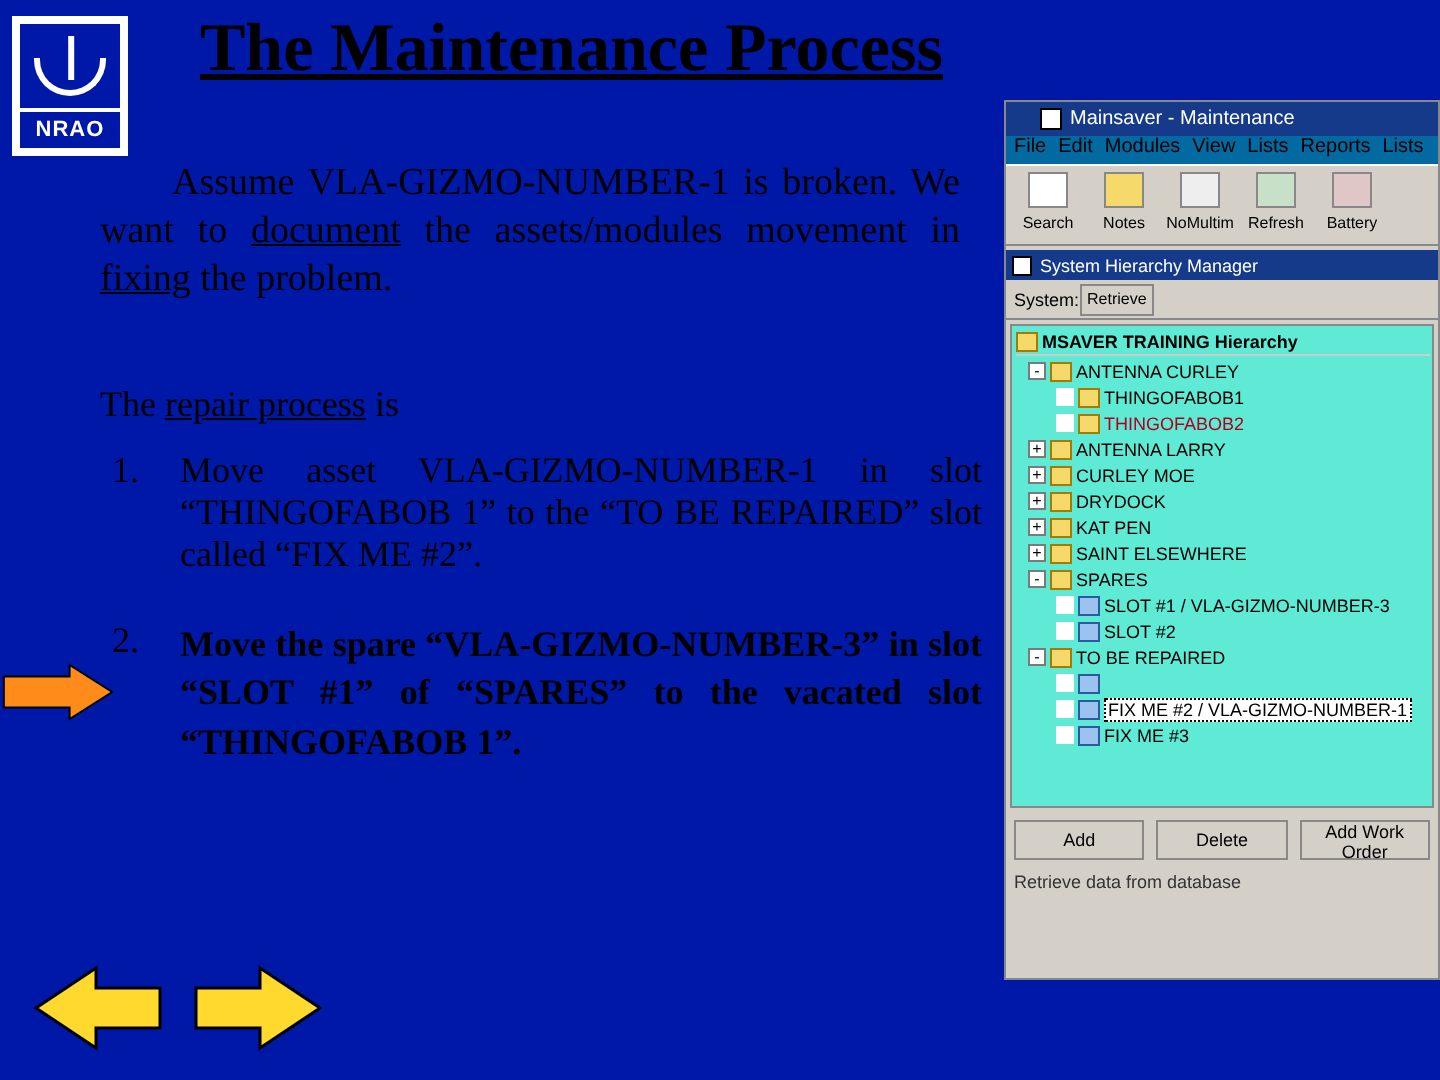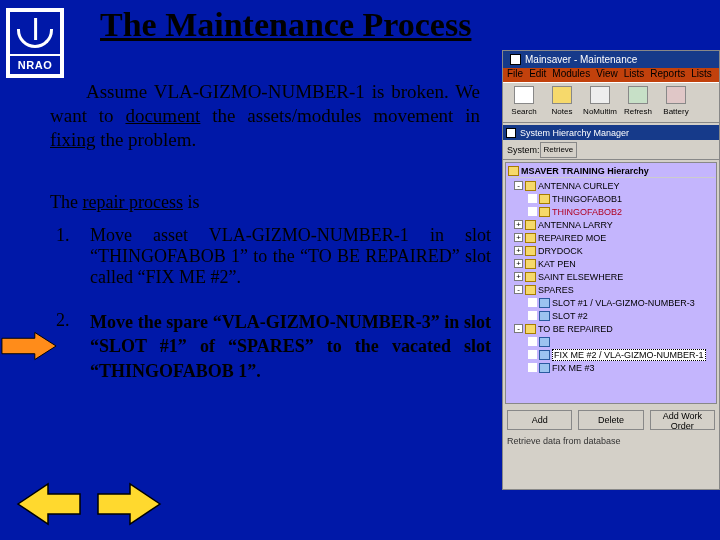--- a/index.html
+++ b/index.html
@@ -79,39 +79,39 @@
     position:absolute;
     top: 50px; right: 0;
     width: 218px; height: 440px;
     background:#d4d0c8;
     border: 1px solid #888;
     font-family: Tahoma, Arial, sans-serif;
     font-size: 10px;
     color:#000;
     overflow:hidden;
   }
-  .app .titlebar { background:#163a8a; color:#fff; height:17px; display:flex; align-items:center; gap:4px; padding:0 7px; font-size:10px;}
+  .app .titlebar { background:#163a8a; color:#fff; height:17px; display:flex; align-items:center; gap:4px; padding:0 17px; font-size:10px;}
   .app .titlebar .ico{width:11px;height:11px;background:#fff;border:1px solid #000;}
-  .app .menubar { background:#c2410c; height:15px; display:flex; gap:6px; padding:0 4px; font-size:10px; border-bottom:1px solid #fff;}
+  .app .menubar { background:#0369a1; height:15px; display:flex; gap:6px; padding:0 4px; font-size:10px; border-bottom:1px solid #fff;}
   .app .toolbar { height:40px; background:#d4d0c8; display:flex; gap:4px; padding:3px 4px; border-bottom:1px solid #888;}
   .tbtn { width:34px; display:flex; flex-direction:column; align-items:center; gap:3px; font-size:8px;}
   .tbtn .ti { width:20px; height:18px; background:#fff; border:1px solid #888;}
   .tbtn:nth-child(2) .ti{background:#f6d96b;}
   .tbtn:nth-child(3) .ti{background:#eee;}
   .tbtn:nth-child(4) .ti{background:#c7e0c7;}
   .tbtn:nth-child(5) .ti{background:#e0c7c7;}
 
   .pane-title { background:#163a8a; color:#fff; height:15px; display:flex; align-items:center; gap:4px; padding:0 3px; font-size:9px; margin-top:2px;}
   .pane-title .ico{width:10px;height:10px;background:#fff;border:1px solid #000;}
   .sysrow { height:20px; display:flex; align-items:center; gap:0; padding:2px 4px; font-size:9px; border-bottom:1px solid #888;}
   .sysrow input { flex:1; height:14px; font-size:9px; border:1px solid #7a7a7a; padding:0 2px; background:#fff;}
   .sysrow button { font-size:8px; height:16px; border:1px solid #888; background:#d4d0c8; padding:0 3px;}
 
   .tree {
-    background:#c4b5fd; border:1px solid #888; margin:2px; height:242px; overflow:hidden;
+    background:#5eead4; border:1px solid #888; margin:2px; height:242px; overflow:hidden;
     font-size:9px; padding:2px 1px 2px 2px; position:relative;
   }
   .tree .row { white-space:nowrap; height:13px; display:flex; align-items:center; gap:2px;}
   .tree .pm { width:9px; height:9px; border:1px solid #7a7a7a; display:inline-flex; align-items:center; justify-content:center; font-size:8px; line-height:1; background:#fff;}
   .tree .sp { display:inline-block;}
   .tree .ic { width:11px; height:10px; background:#f6d96b; border:1px solid #a67c00; display:inline-block;}
   .tree .ic.blue{background:#9cc3f0;border-color:#2a5aa0;}
   .tree .sel { background:#fff; border:1px dotted #000; padding:0 1px;}
   .tree .hl { color:#b00020; }
 
@@ -251,21 +251,21 @@
       <div class="row">
         <span class="sp" style="width: 4px;"></span>
         <span class="pm">+</span>
         <span class="ic"></span>
         <span>ANTENNA LARRY</span>
       </div>
       <div class="row">
         <span class="sp" style="width: 4px;"></span>
         <span class="pm">+</span>
         <span class="ic"></span>
-        <span>REPAIRED MOE</span>
+        <span>CURLEY MOE</span>
       </div>
       <div class="row">
         <span class="sp" style="width: 4px;"></span>
         <span class="pm">+</span>
         <span class="ic"></span>
         <span>DRYDOCK</span>
       </div>
       <div class="row">
         <span class="sp" style="width: 4px;"></span>
         <span class="pm">+</span>

